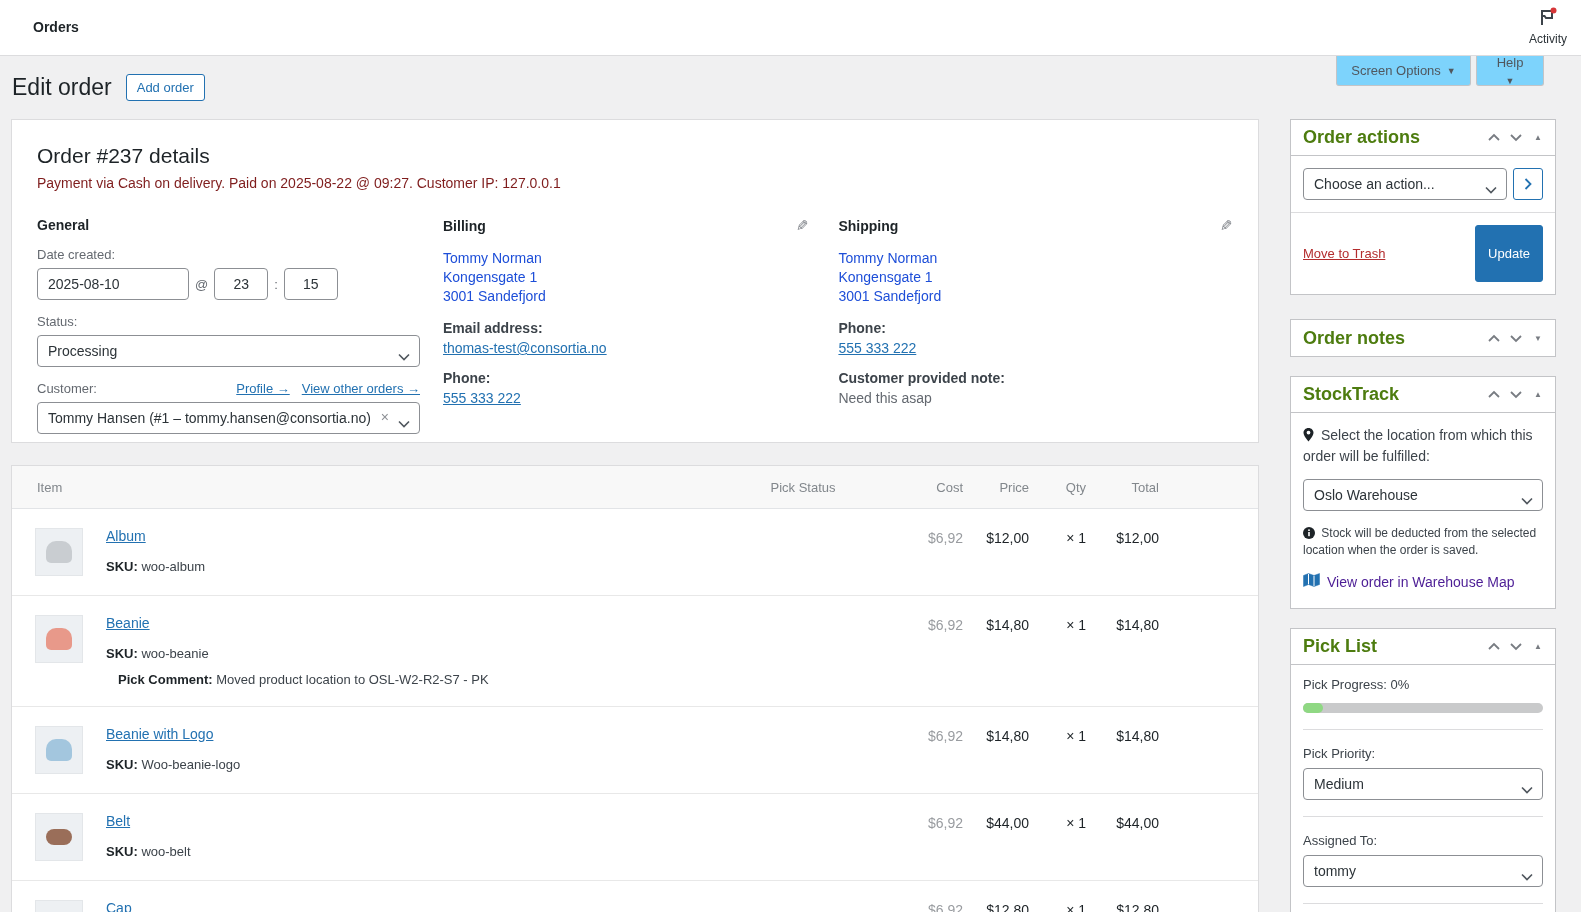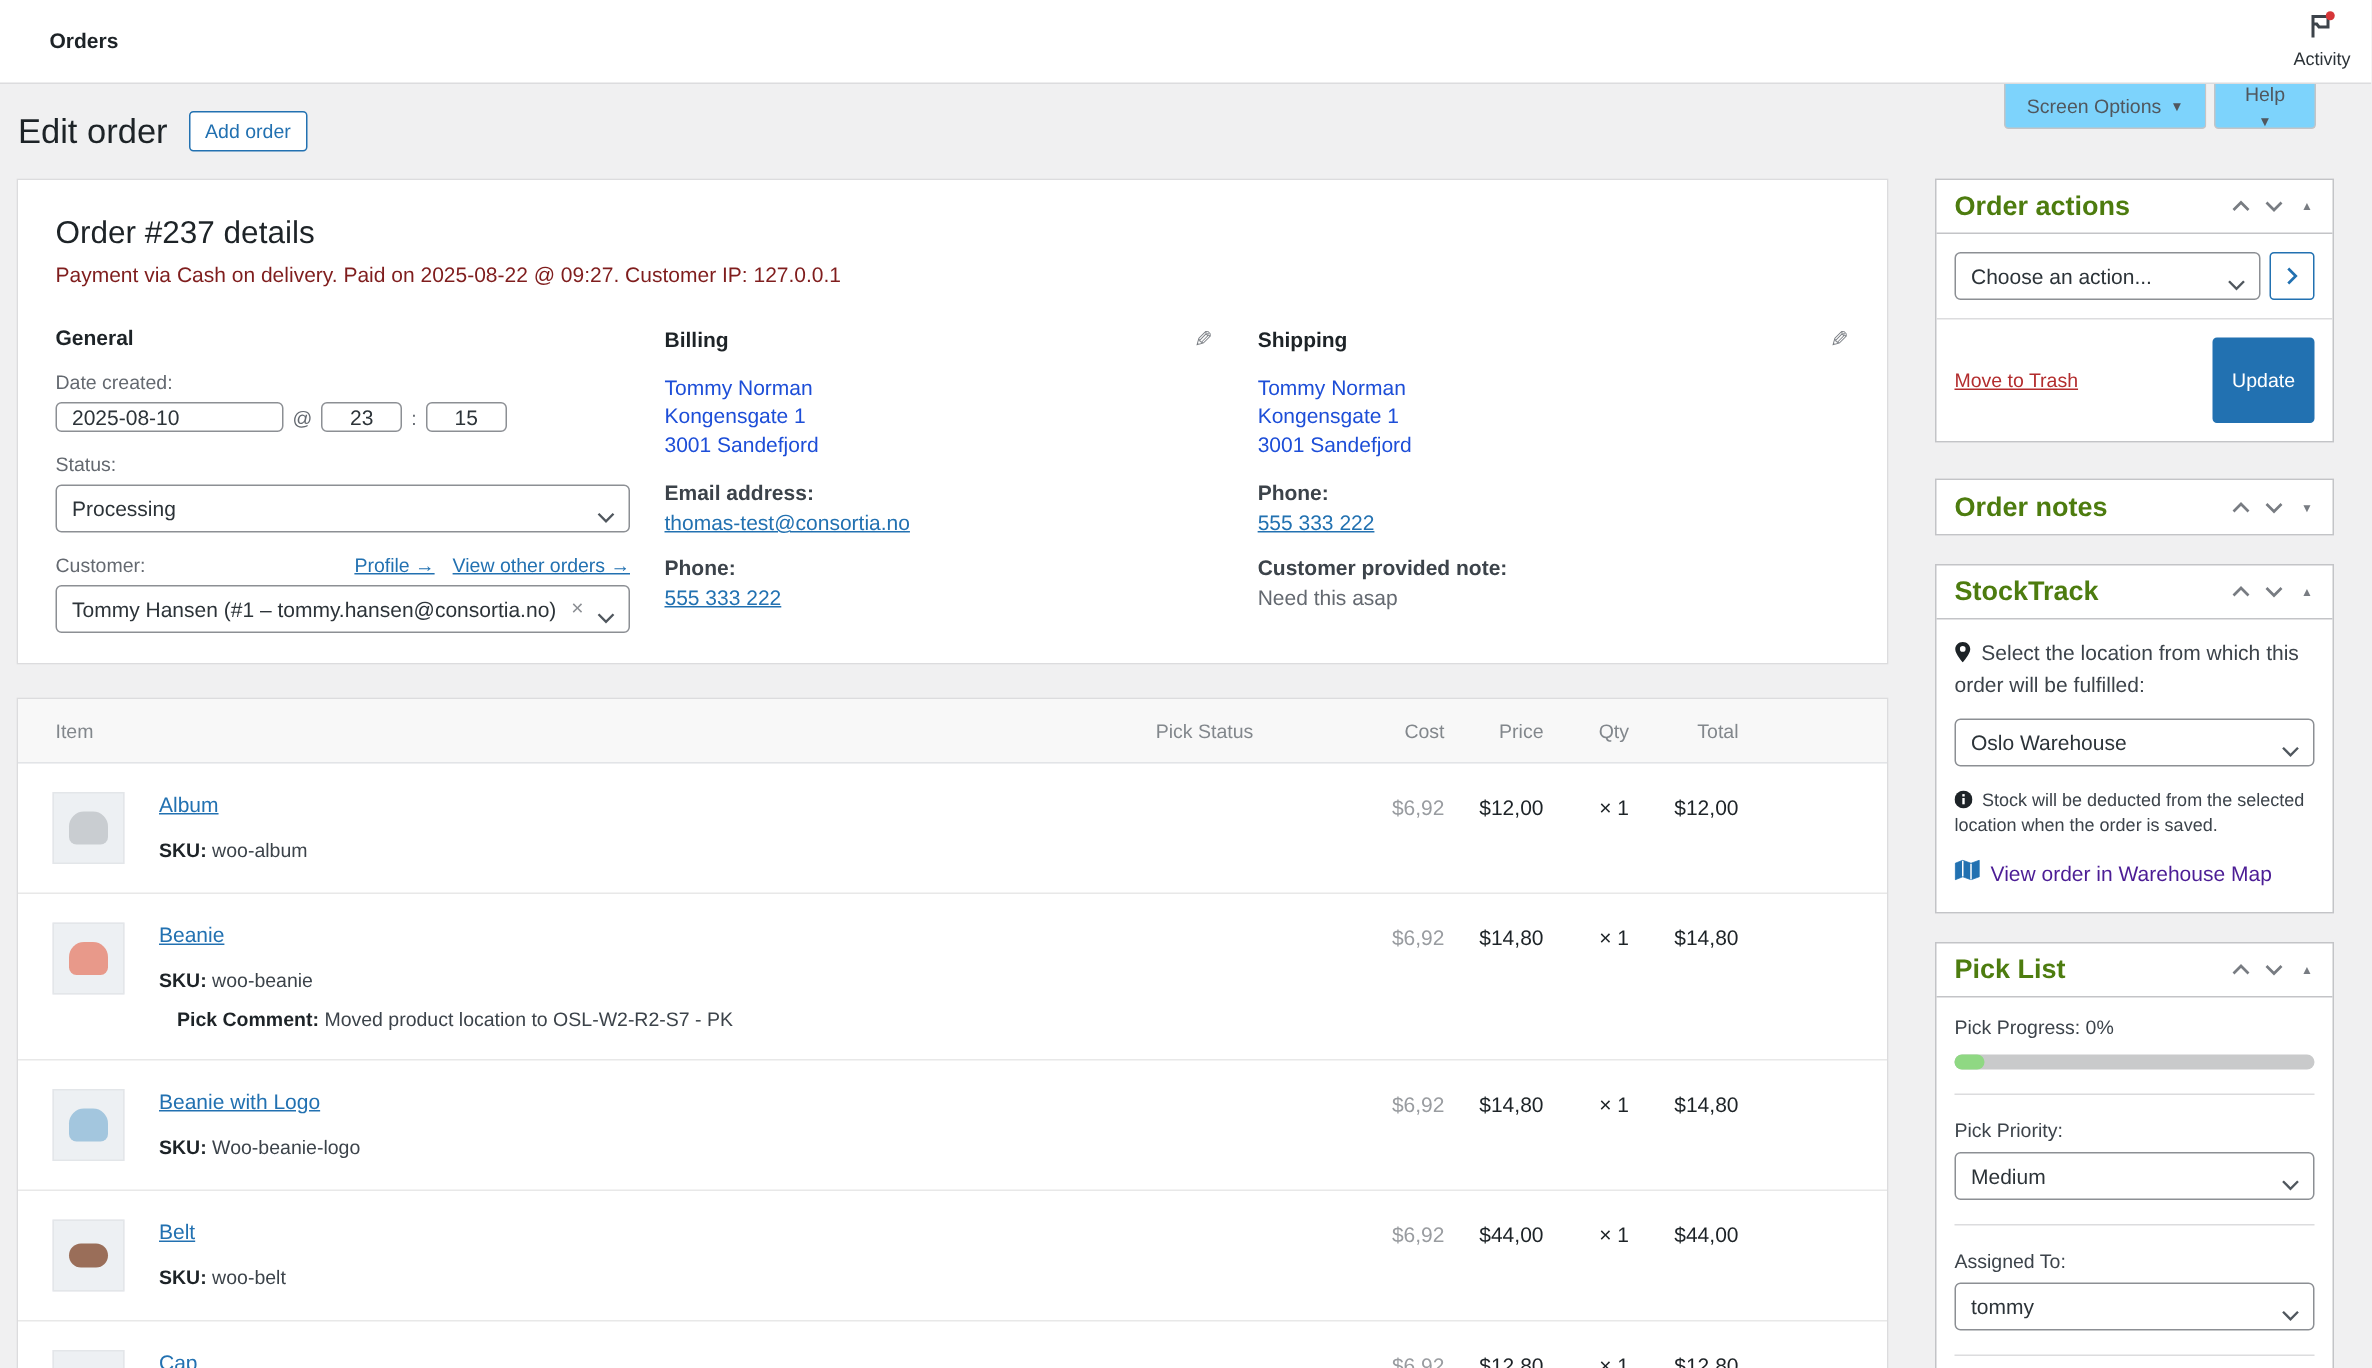--- a/index.html
+++ b/index.html
@@ -34,21 +34,21 @@
   .order-subtitle { font-size:14px; color:#7f1d1d; margin:7px 0 0 25px; }
 
   .cols { display:flex; margin:26px 25px 0 25px; }
   .col { width:406px; padding-right:30px; }
   .col-head { display:flex; justify-content:space-between; align-items:center; width:100%; margin-bottom:14px; }
   .col-head h3 { font-size:14px; font-weight:bold; color:#1d2327; }
   .pencil { color:#787c82; font-size:15px; cursor:pointer; transform:scaleX(-1); display:inline-block; }
 
   .field-label { display:block; color:#646970; font-size:13px; margin-bottom:6px; }
   .date-row { display:flex; align-items:center; gap:6px; margin-bottom:14px; }
-  input.wpin { height:20px; border:1px solid #8c8f94; border-radius:4px; font-size:14px; color:#2c3338; padding:0 10px; font-family:inherit; background:#fff; }
+  input.wpin { height:32px; border:1px solid #8c8f94; border-radius:4px; font-size:14px; color:#2c3338; padding:0 10px; font-family:inherit; background:#fff; }
   .in-date { width:152px; }
   .in-hh, .in-mm { width:54px; text-align:center; }
   .sep { color:#646970; font-size:13px; }
 
   .sel { position:relative; height:32px; border:1px solid #8c8f94; border-radius:4px; background:#fff; display:flex; align-items:center; padding:0 30px 0 10px; font-size:14px; color:#2c3338; cursor:pointer; }
   .sel .chev { position:absolute; right:9px; top:12px; }
   .sel .clear-x { position:absolute; right:30px; top:6px; color:#8c8f94; font-size:14px; cursor:pointer; }
   .w383 { width:383px; margin-bottom:14px; }
 
   .cust-row { display:flex; justify-content:space-between; align-items:baseline; width:383px; margin-bottom:6px; }

